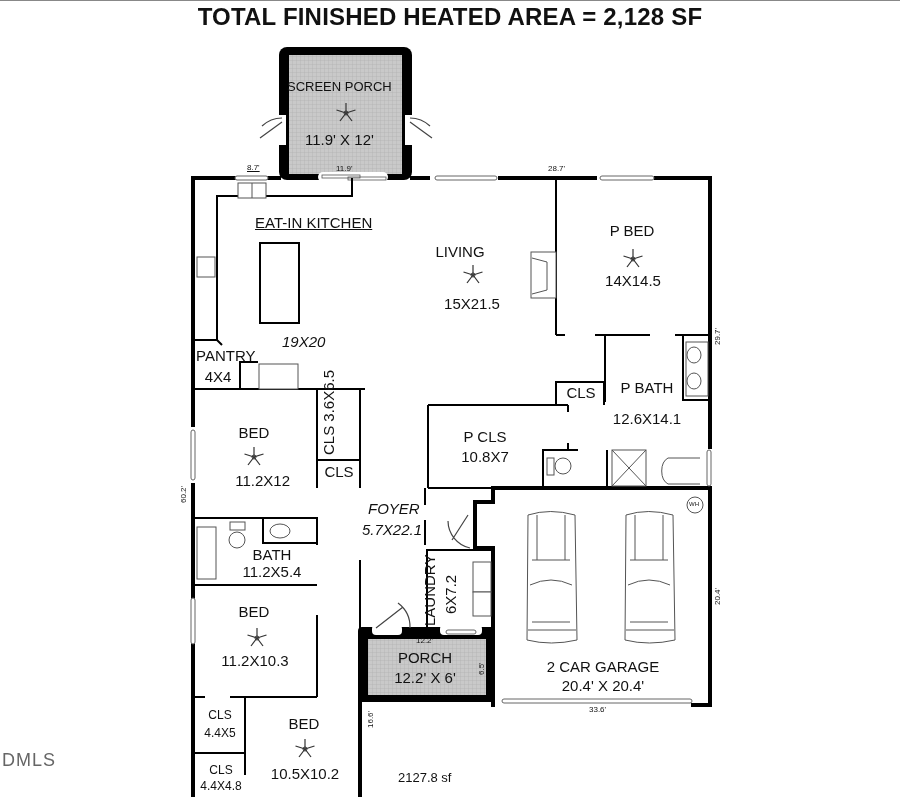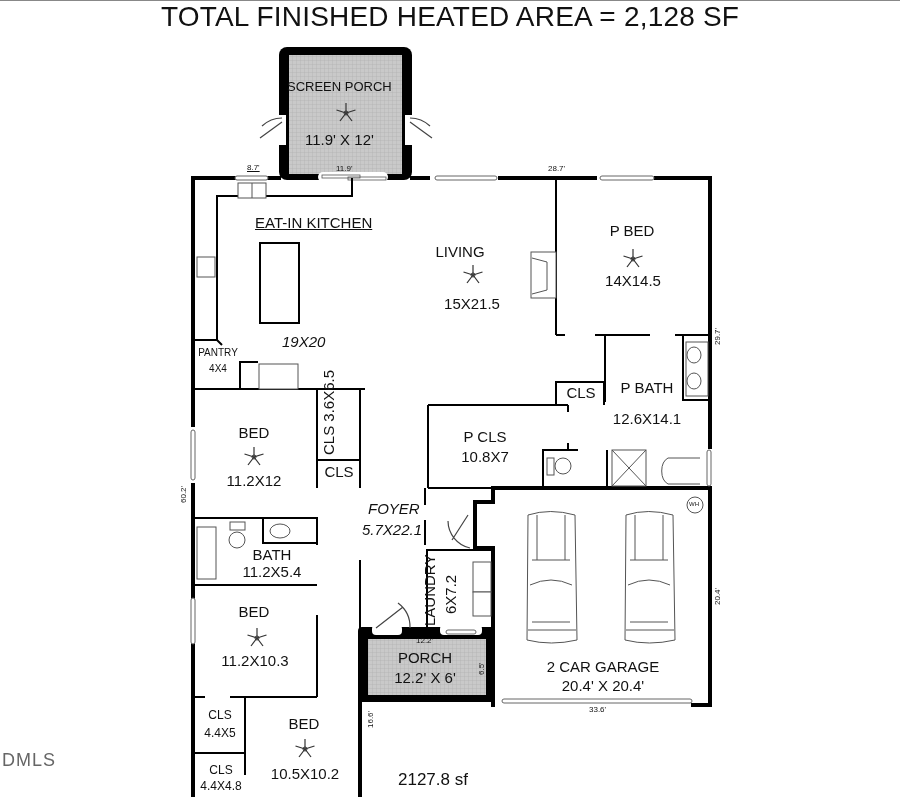--- a/index.html
+++ b/index.html
@@ -1,30 +1,30 @@
 <!DOCTYPE html>
 <html><head>
 <meta charset="utf-8">
 <style>
   html,body{margin:0;padding:0;background:#fff;}
   body{width:900px;height:797px;position:relative;overflow:hidden;font-family:"Liberation Sans",sans-serif;color:#111;}
-  .title{position:absolute;left:0;top:0;width:900px;text-align:center;font-size:28px;line-height:34px;letter-spacing:0.2px;}
+  .title{position:absolute;left:0;top:0;width:900px;text-align:center;font-size:24px;line-height:34px;letter-spacing:0.2px;font-weight:bold;}
   .topline{position:absolute;left:0;top:0;width:900px;height:1px;background:#888;}
   svg.plan{position:absolute;left:0;top:0;}
   .lbl{position:absolute;text-align:center;white-space:nowrap;line-height:1.15;}
   .lbl .n{display:block;}
   .lbl .d{display:block;}
   .f15{font-size:15px;}
   .f13{font-size:13px;}
   .f12{font-size:12px;}
-  .f11{font-size:10px;}
+  .f11{font-size:15px;}
   .dim{position:absolute;font-size:8px;white-space:nowrap;}
   .vert{transform:rotate(-90deg);transform-origin:left top;}
   .watermark{position:absolute;left:2px;top:750px;font-size:18px;color:#666;letter-spacing:1px;font-weight:300;}
-  .sf{position:absolute;left:398px;top:770px;font-size:17px;}
+  .sf{position:absolute;left:398px;top:770px;font-size:13px;}
 </style>
 </head>
 <body>
 
 <div class="topline"></div>
 <div class="title">TOTAL FINISHED HEATED AREA = 2,128 SF</div>
 
 <svg class="plan" width="900" height="797" viewBox="0 0 900 797">
   <defs>
     <pattern id="grid" width="4" height="4" patternUnits="userSpaceOnUse">
@@ -217,21 +217,21 @@
     <span class="n">P BATH</span>
     <span class="d" style="margin-top:14px">12.6X14.1</span>
   </div>
 
 <div class="lbl f15" style="left:450px;top:428px;width:70px;">
     <span class="n">P CLS</span>
     <span class="d" style="margin-top:3px">10.8X7</span>
   </div>
 
 <div class="lbl f15" style="left:222px;top:424px;width:64px;"><span>BED</span></div>
-<div class="lbl f15" style="left:218px;top:472px;width:72px;"><span>11.2X12</span></div>
+<div class="lbl f15" style="left:218px;top:472px;width:72px;text-align:right;"><span>11.2X12</span></div>
 <div class="lbl f15 vert" style="left:320px;top:455px;"><span>CLS</span> <span>3.6X6.5</span></div>
 <div class="lbl f15" style="left:321px;top:463px;width:36px;"><span>CLS</span></div>
 
 <div class="lbl f15" style="left:362px;top:500px;font-style:italic;">
     <span class="n" style="text-align:left;margin-left:6px">FOYER</span>
     <span class="d" style="margin-top:4px">5.7X22.1</span>
   </div>
 
 <div class="lbl f15" style="left:232px;top:546px;width:80px;">
     <span class="n">BATH</span>

